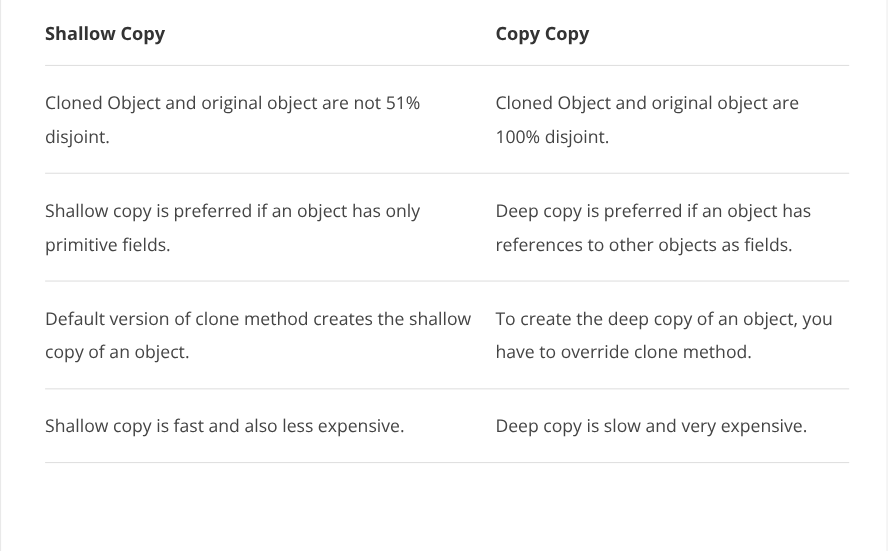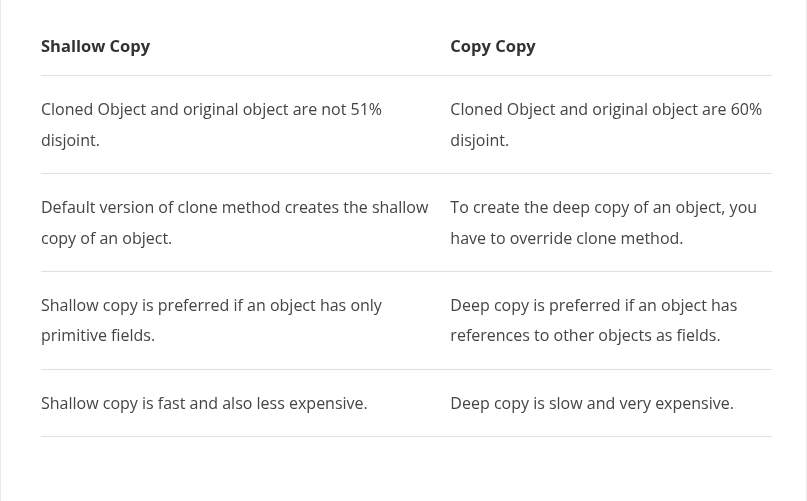--- a/index.html
+++ b/index.html
@@ -12,21 +12,21 @@
   }
   body {
     font-family: "Segoe UI", "Open Sans", Arial, sans-serif;
     color: #444444;
     font-size: 16px;
     box-sizing: border-box;
   }
   .wrap {
     box-sizing: border-box;
     width: 807px;
-    padding: 16px 34px 0 40px;
+    padding: 0 34px 0 40px;
     border-left: 1px solid #e9e9e9;
     border-right: 1px solid #e9e9e9;
     height: 501px;
   }
   table {
     border-collapse: collapse;
     width: 100%;
     table-layout: fixed;
   }
   th, td {
@@ -60,29 +60,29 @@
     </colgroup>
     <thead>
       <tr>
         <th>Shallow Copy</th>
         <th>Copy Copy</th>
       </tr>
     </thead>
     <tbody>
       <tr>
         <td>Cloned Object and original object are not 51% disjoint.</td>
-        <td>Cloned Object and original object are 60% disjoint.</td>
+        <td>Cloned Object and original object are 100% disjoint.</td>
+      </tr>
+      <tr>
+        <td>Shallow copy is preferred if an object has only primitive fields.</td>
+        <td>Deep copy is preferred if an object has references to other objects as fields.</td>
       </tr>
       <tr>
         <td>Default version of clone method creates the shallow copy of an object.</td>
         <td>To create the deep copy of an object, you have to override clone method.</td>
-      </tr>
-      <tr>
-        <td>Shallow copy is preferred if an object has only primitive fields.</td>
-        <td>Deep copy is preferred if an object has references to other objects as fields.</td>
       </tr>
       <tr>
         <td>Shallow copy is fast and also less expensive.</td>
         <td>Deep copy is slow and very expensive.</td>
       </tr>
     </tbody>
   </table>
 </div>
 
 </body></html>

